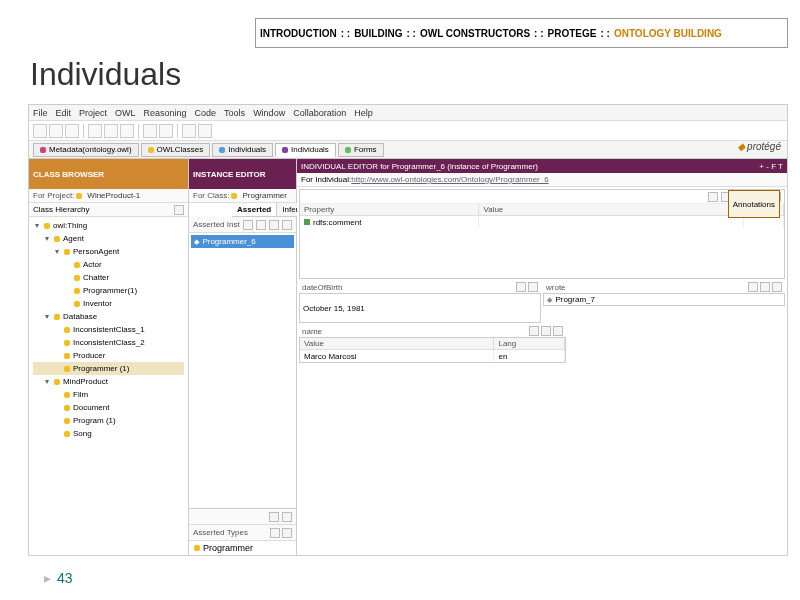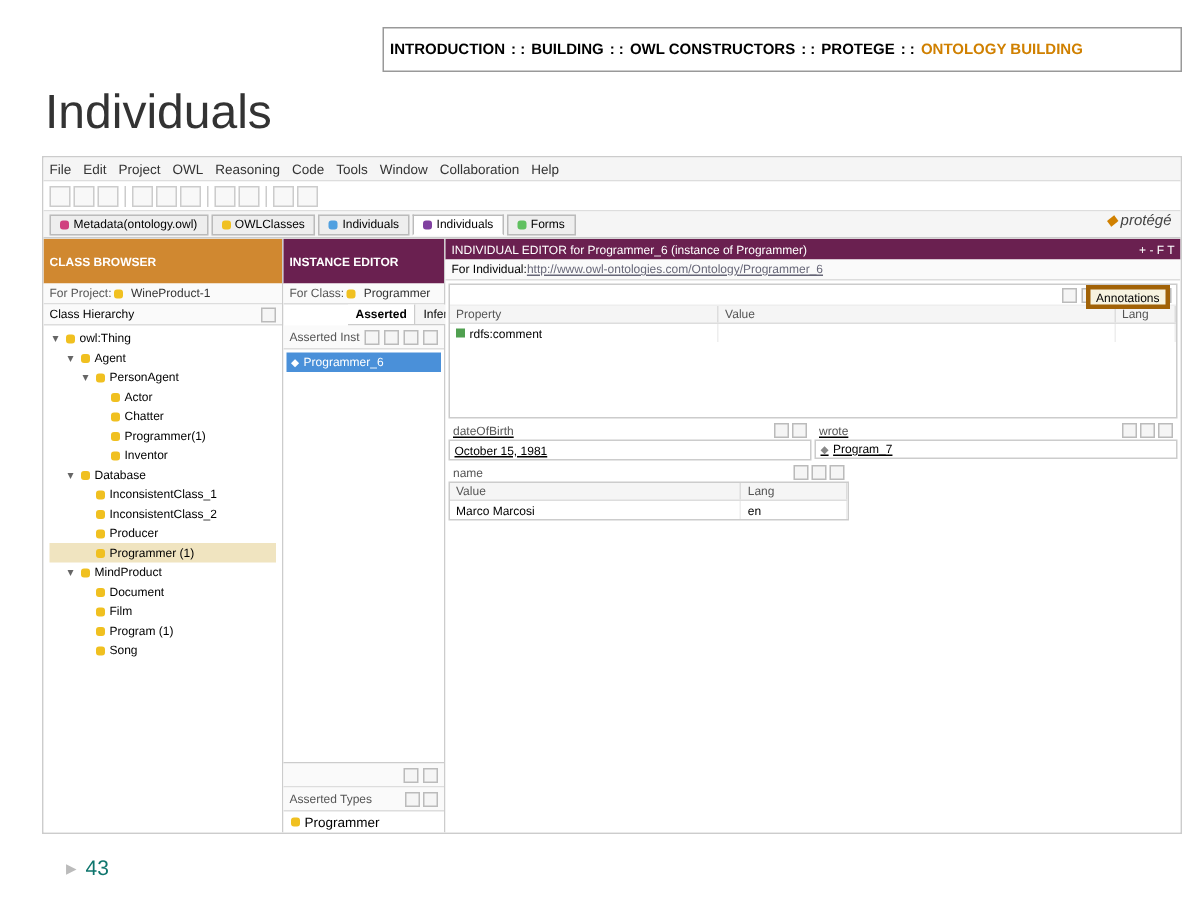--- a/index.html
+++ b/index.html
@@ -58,31 +58,31 @@
   .inst-item::before { content: "◆"; margin-right: 3px; font-size: 7px; }
   .mid-bottom { border-top: 1px solid #ccc; }
 
   .right-panel { flex: 1; border-right: none; }
   .right-header { height: 14px; background: #6a2050; color: #fff; font-size: 8px; display: flex; align-items: center; padding: 0 4px; justify-content: space-between; }
   .right-sub { height: 14px; font-size: 8px; padding: 0 4px; display: flex; align-items: center; border-bottom: 1px solid #ddd; background: #fafafa; }
   .right-content { flex: 1; display: flex; flex-direction: column; padding: 2px; gap: 2px; overflow: hidden; }
 
   .box { border: 1px solid #ccc; background: #fff; font-size: 8px; }
   .box-tools { height: 14px; display: flex; align-items: center; justify-content: flex-end; padding: 0 3px; gap: 3px; border-bottom: 1px solid #eee; }
-  .ann-label { position: absolute; right: 4px; background: #f7f3e0; border: 3px solid #a16207; padding: 0 4px; height: 16px; font-size: 8px; display: flex; align-items: center; }
+  .ann-label { position: absolute; right: 4px; background: #f7f3e0; border: 1px solid #a16207; padding: 0 4px; height: 28px; font-size: 8px; display: flex; align-items: center; }
 
   .table-head { display: flex; height: 12px; background: #f5f5f5; border-bottom: 1px solid #ddd; }
   .th { flex: 1; padding: 0 4px; border-right: 1px solid #ddd; font-size: 8px; display: flex; align-items: center; color: #555; }
   .td-row { display: flex; height: 12px; text-align: right; }
   .td { flex: 1; padding: 0 4px; border-right: 1px solid #eee; font-size: 8px; display: flex; align-items: center; }
 
   .row2 { display: flex; gap: 2px; }
-  .half { flex: 1; text-decoration: underline; }
+  .half { flex: 1; }
   .flabel { font-size: 8px; color: #555; padding: 0 3px; height: 12px; display: flex; align-items: center; justify-content: space-between; }
-  .fval { height: 14px; border: 1px solid #ccc; padding: 0 3px; display: flex; align-items: center; font-size: 8px; }
+  .fval { height: 30px; border: 1px solid #ccc; padding: 0 3px; display: flex; align-items: center; font-size: 8px; }
   .wrote-item { height: 13px; display: flex; align-items: center; padding: 0 3px; font-size: 8px; border: 1px solid #ccc; }
   .wrote-item::before { content: "◆"; color: #888; margin-right: 3px; font-size: 7px; }
 
   .page-num { position: absolute; bottom: 14px; left: 44px; font-size: 14px; color: #0f766e; }
   .page-num::before { content: "▸"; color: #bbb; margin-right: 6px; }
 </style>
 </head>
 <body>
 
 <div class="breadcrumb-bar">
@@ -229,26 +229,26 @@
             <span>Programmer (1)</span>
           </div>
           <div class="tree-row ind1">
             <span class="exp">▾</span>
             <span class="nd"></span>
             <span>MindProduct</span>
           </div>
           <div class="tree-row ind2">
             <span class="exp"></span>
             <span class="nd"></span>
+            <span>Film</span>
+          </div>
+          <div class="tree-row ind2">
+            <span class="exp"></span>
+            <span class="nd"></span>
             <span>Document</span>
-          </div>
-          <div class="tree-row ind2">
-            <span class="exp"></span>
-            <span class="nd"></span>
-            <span>Film</span>
           </div>
           <div class="tree-row ind2">
             <span class="exp"></span>
             <span class="nd"></span>
             <span>Program (1)</span>
           </div>
           <div class="tree-row ind2">
             <span class="exp"></span>
             <span class="nd"></span>
             <span>Song</span>

